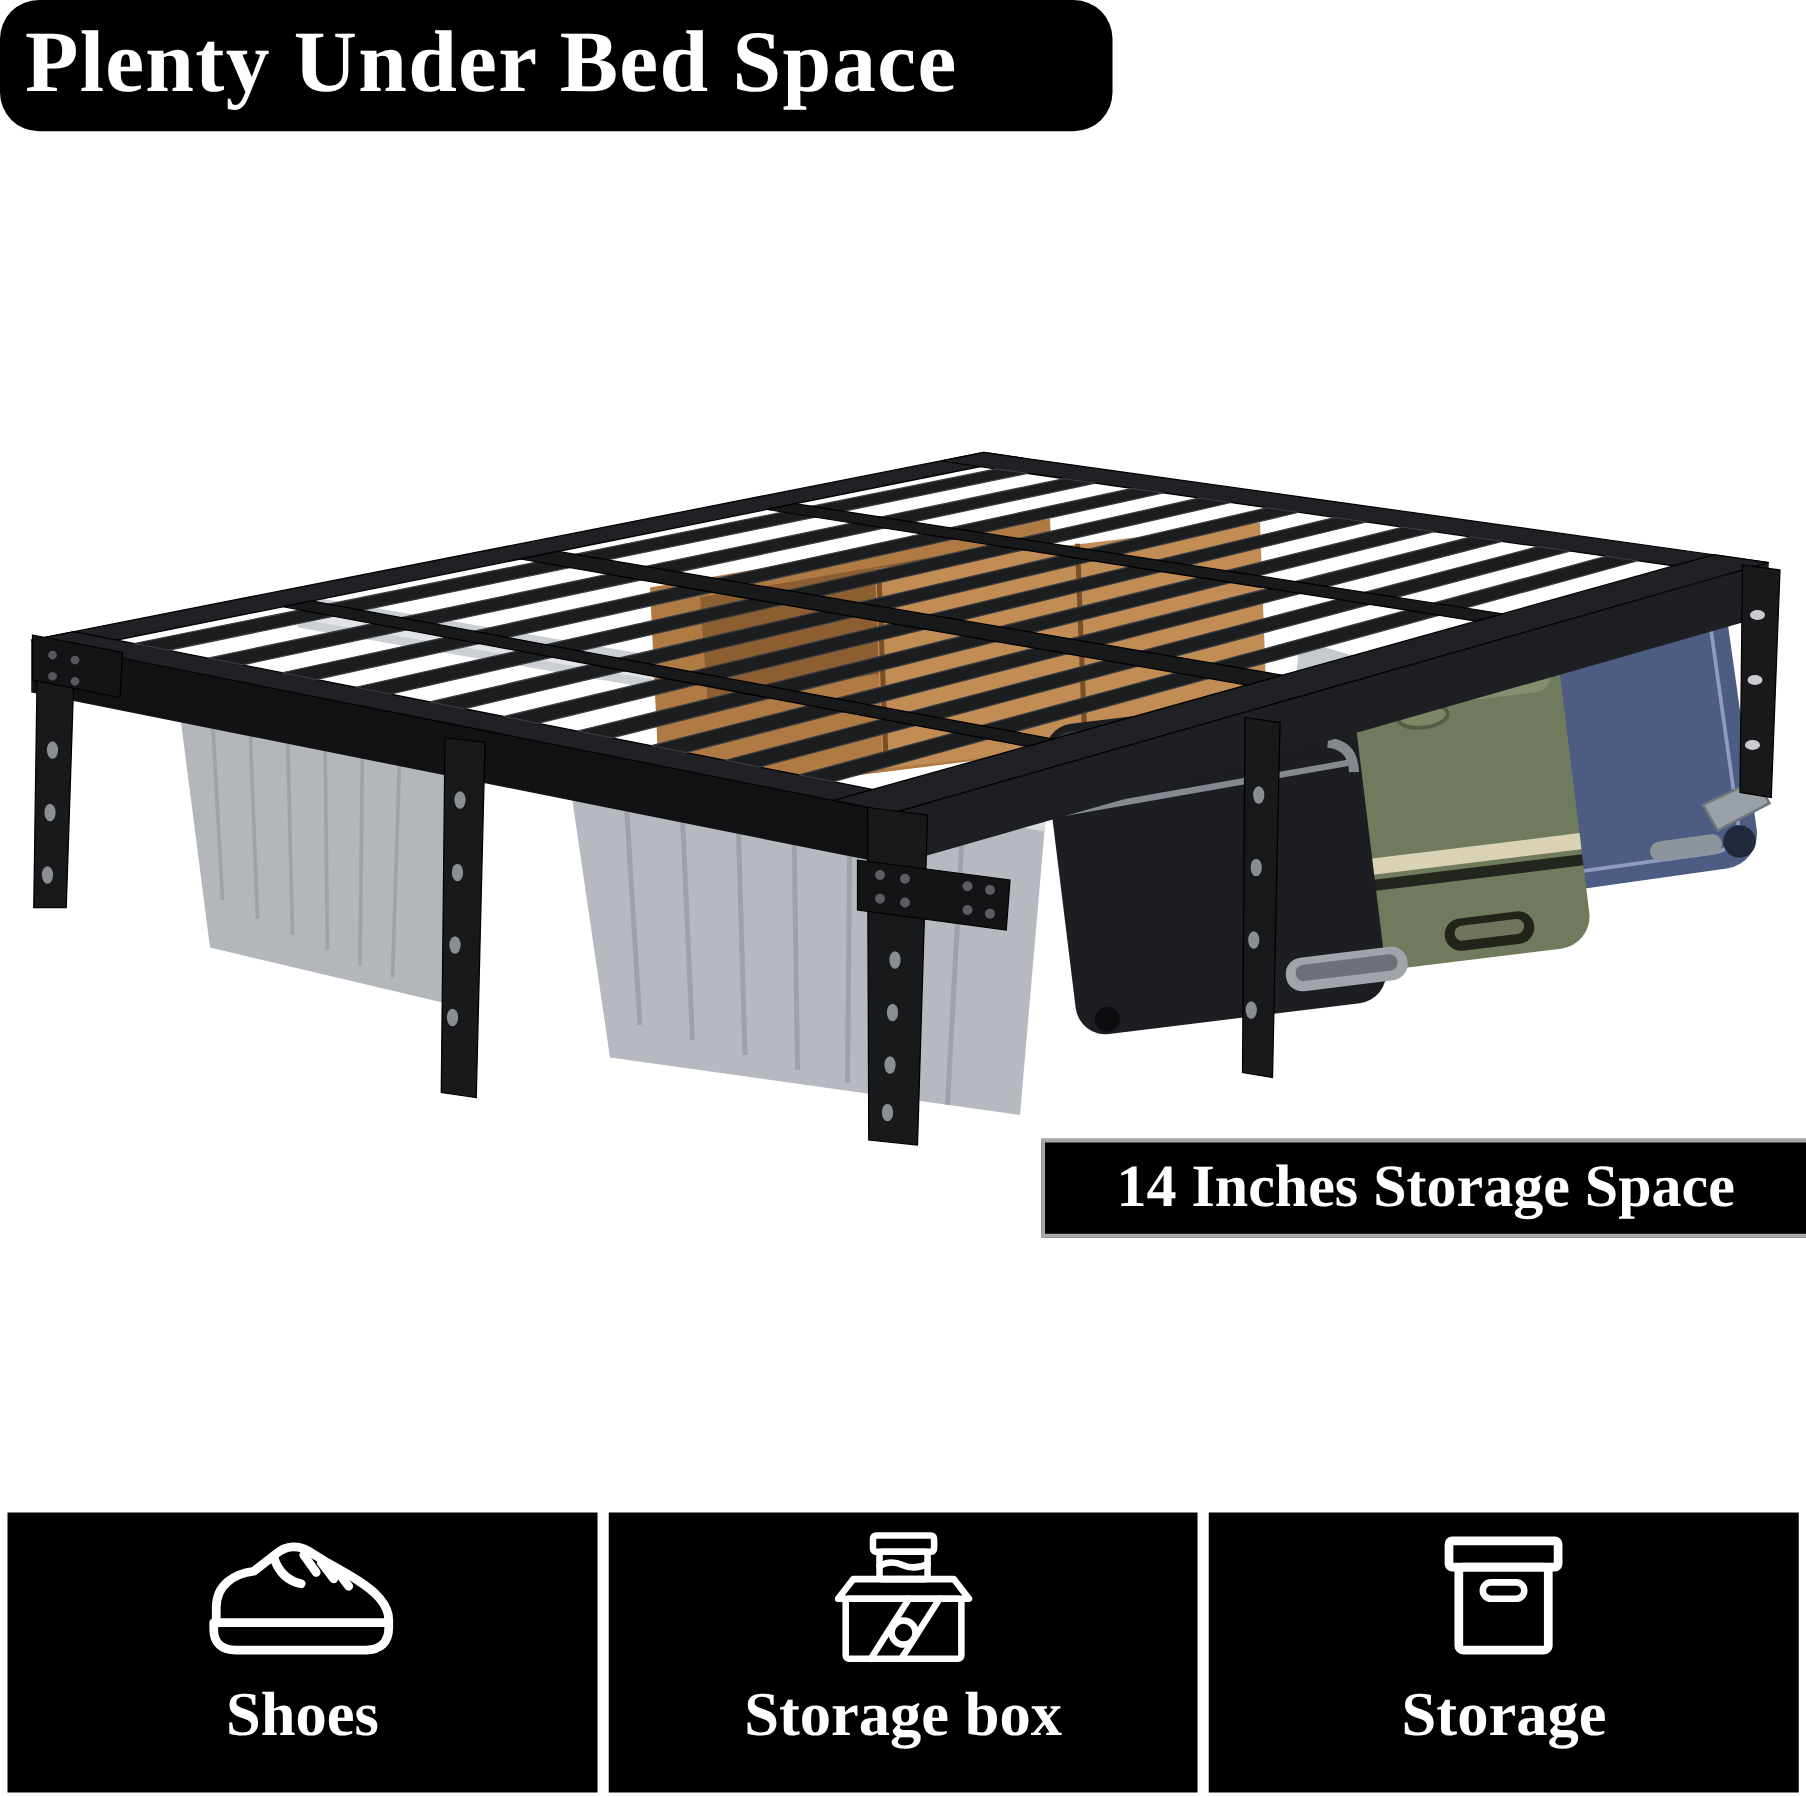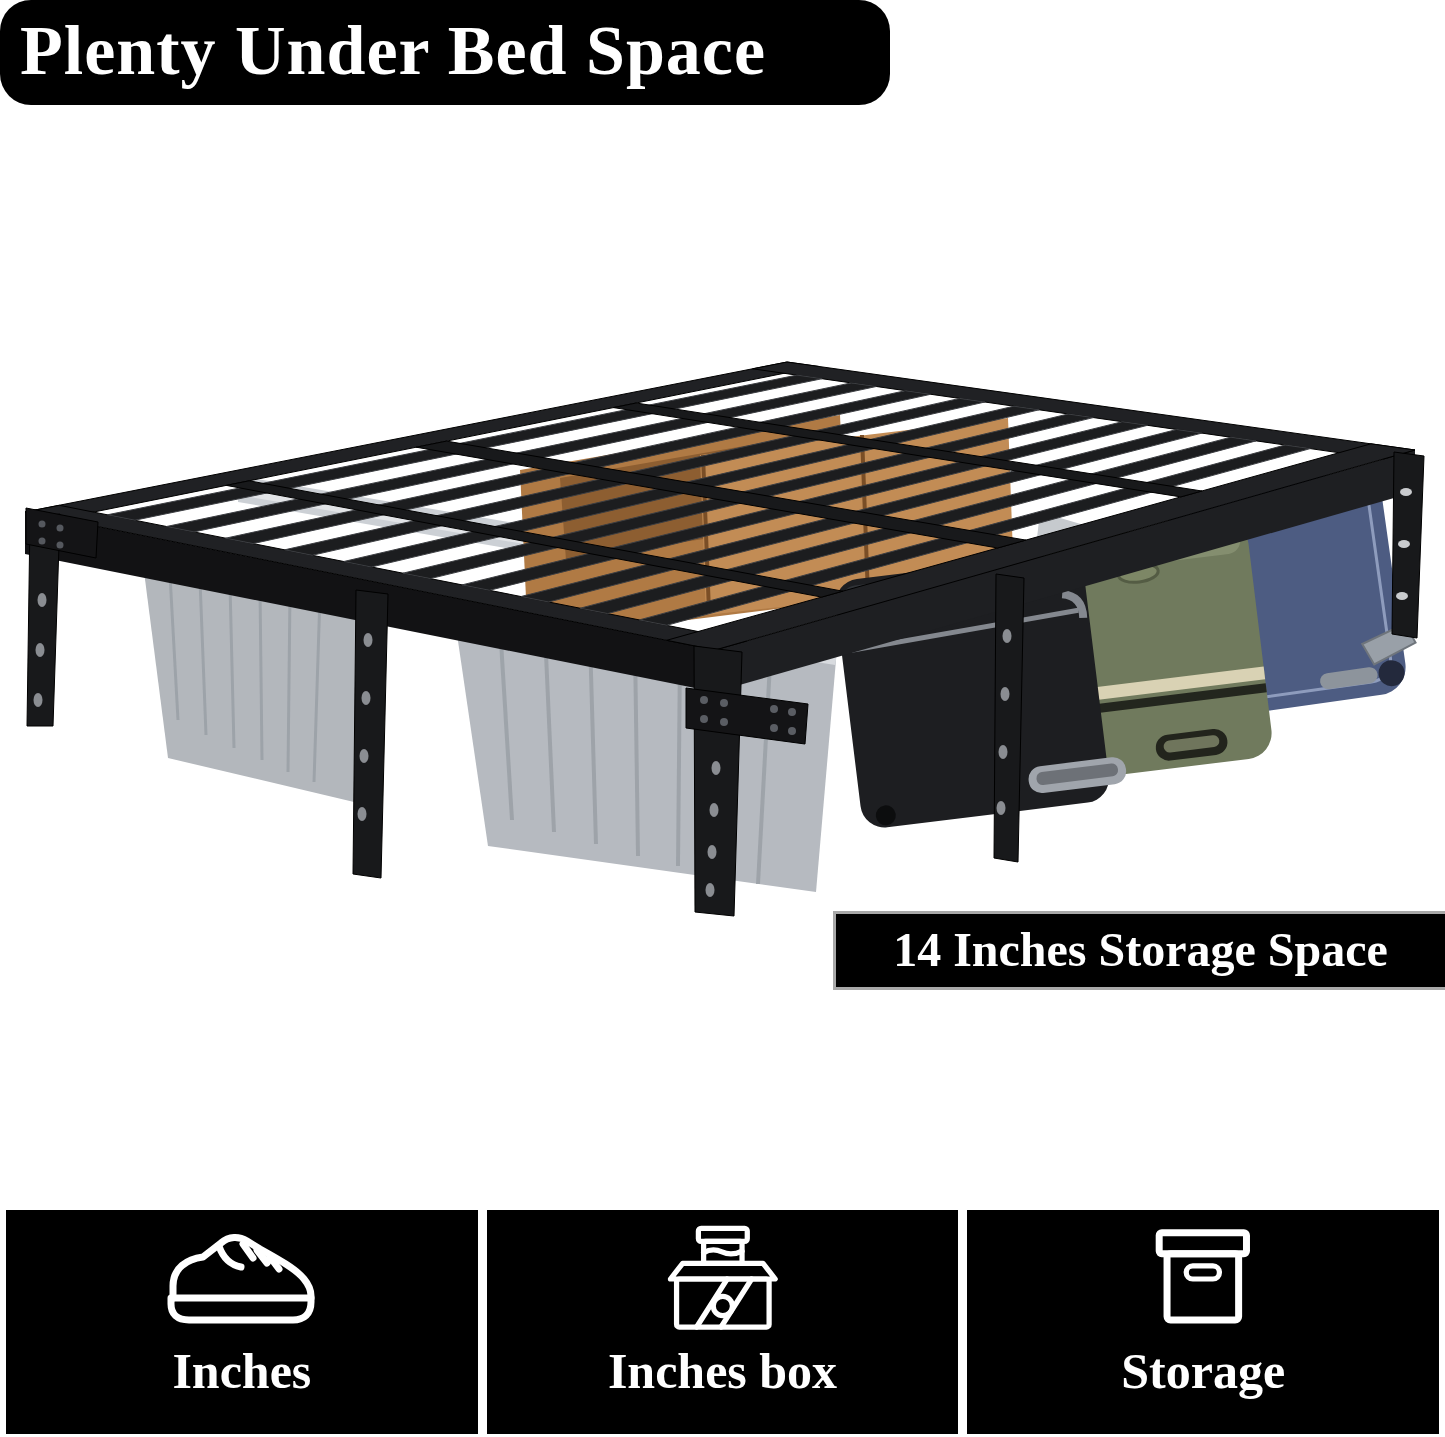--- a/index.html
+++ b/index.html
@@ -203,36 +203,36 @@
 
     <div class="tile">
       <svg viewBox="0 0 170 110">
         <g class="icon-stroke" stroke-width="7">
           <path d="M16,74 V62 C16,44 30,35 46,33 L64,19 C72,12 82,12 90,17 L103,25 C121,35 139,45 147,55 C152,61 154,66 154,72 V74"></path>
           <path d="M62,22 C66,34 74,41 84,43"></path>
           <path d="M86,20 L96,34 M100,26 L110,39 M113,33 L122,45"></path>
           <path d="M14,74 H154 V78 C154,90 147,96 136,96 H32 C20,96 14,90 14,80 Z"></path>
         </g>
       </svg>
-      <div class="tile-label">Inches</div>
+      <div class="tile-label">Shoes</div>
     </div>
 
     <div class="tile">
       <svg viewBox="0 0 160 126">
         <g class="icon-stroke" stroke-width="6">
           <rect x="52" y="5" width="56" height="15" rx="3"></rect>
           <rect x="58" y="20" width="44" height="25" rx="2"></rect>
           <path d="M58,33 Q68,27 79,32 T102,31"></path>
           <polygon points="34,45 126,45 140,63 20,63"></polygon>
           <rect x="27" y="63" width="106" height="55" rx="3"></rect>
           <path d="M50,118 L85,63 M78,118 L113,63"></path>
           <circle cx="80" cy="94" r="11"></circle>
         </g>
       </svg>
-      <div class="tile-label">Inches box</div>
+      <div class="tile-label">Storage box</div>
     </div>
 
 
     <div class="tile">
       <svg viewBox="0 0 160 126">
         <g class="icon-stroke" stroke-width="8">
           <rect x="30" y="10" width="100" height="24" rx="3"></rect>
           <rect x="39" y="34" width="82" height="76" rx="4"></rect>
           <rect x="61" y="48" width="38" height="15" rx="7.5" stroke-width="6"></rect>
         </g>

